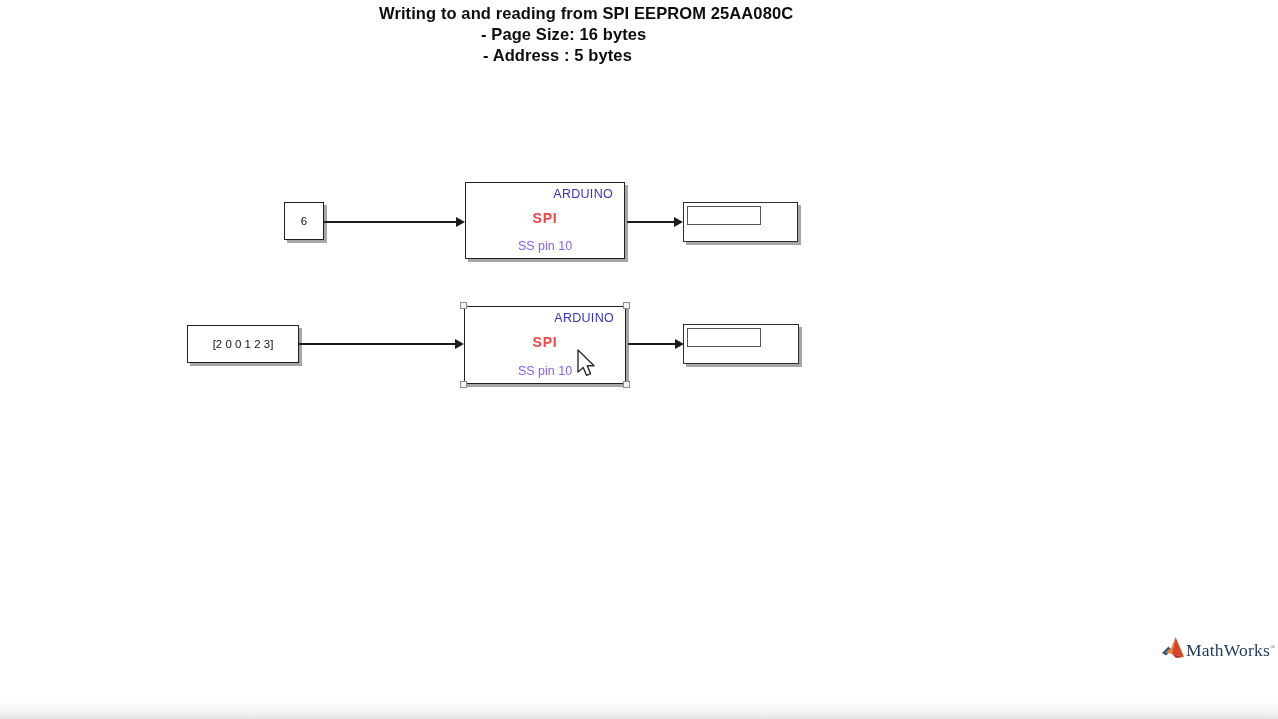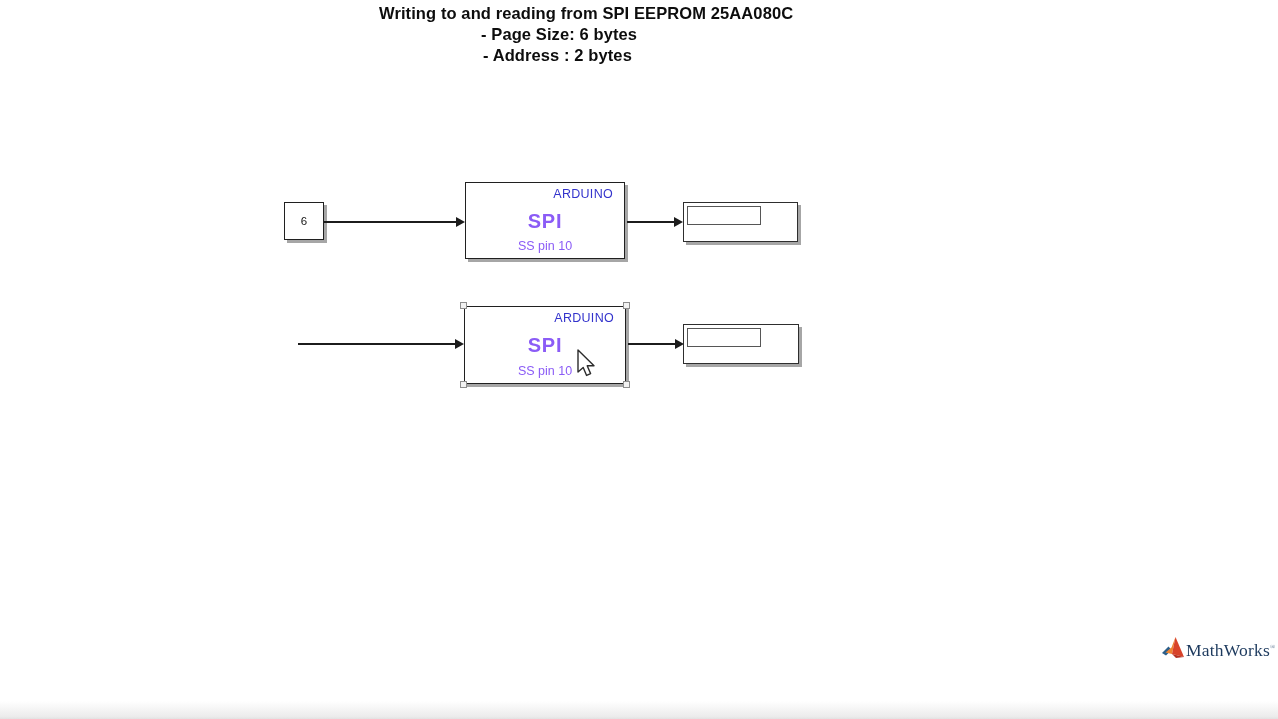--- a/index.html
+++ b/index.html
@@ -45,22 +45,22 @@
   
   .spi-blk{overflow:visible;}
   #spi1{left:465px;top:182px;width:160px;height:77px;}
   #spi2{left:464px;top:306px;width:162px;height:78px;}
   .spi-vendor{
     position:absolute;top:4px;right:11px;
     font-size:12.5px;letter-spacing:0.3px;text-align:right;
   }
   .spi-name{
     position:absolute;top:27px;left:0;width:100%;
-    text-align:center;font-weight:bold;font-size:20px;letter-spacing:0.8px;
-    color:#8b5cf6;
+    text-align:center;font-weight:bold;font-size:14px;letter-spacing:0.8px;
+    color:#ef4444;
   }
   .spi-detail{
     position:absolute;bottom:5px;left:0;width:100%;
     text-align:center;font-size:12.5px;color:#8b5cf6;
   }
 
   
   .handle{
     position:absolute;width:7px;height:7px;box-sizing:border-box;
     background:#f2f2f2;border:1px solid #8d8d8d;
@@ -116,22 +116,22 @@
     left:0;bottom:0;width:1278px;height:18px;
     background:linear-gradient(to bottom,#ffffff 0%,#ececec 85%,#e2e2e2 100%);
   }
 </style>
 </head>
 <body>
 
 <div class="abs" style="left:0;top:0;width:1164px;height:719px;">
 
   <div class="anno-line" id="anno1">Writing to and reading from SPI EEPROM 25AA080C</div>
-  <div class="anno-line" id="anno2">- Page Size: 6 bytes</div>
-  <div class="anno-line" id="anno3">- Address : 2 bytes</div>
+  <div class="anno-line" id="anno2">- Page Size: 16 bytes</div>
+  <div class="anno-line" id="anno3">- Address : 5 bytes</div>
 
   <div class="blk const-blk" id="const1">
     <span>6</span>
   </div>
 
   <div class="wire" id="wire1"></div>
   <div class="arrowhead" id="ah1"></div>
 
   <div class="blk spi-blk" id="spi1">
     <span class="spi-vendor" style="color:#3333cc;">ARDUINO</span>
@@ -139,20 +139,23 @@
     <span class="spi-detail">SS pin 10</span>
   </div>
 
   <div class="wire" id="wire2"></div>
   <div class="arrowhead" id="ah2"></div>
 
   <div class="blk" id="disp1">
     <div class="disp-field"></div>
   </div>
 
+  <div class="blk const-blk" id="const2">
+    <span>[2 0 0 1 2 3]</span>
+  </div>
 
   <div class="wire" id="wire3"></div>
   <div class="arrowhead" id="ah3"></div>
 
   <div class="blk spi-blk" id="spi2">
     <span class="spi-vendor" style="color:#3333cc;">ARDUINO</span>
     <span class="spi-name">SPI</span>
     <span class="spi-detail">SS pin 10</span>
     <span class="handle h-tl"></span>
     <span class="handle h-tr"></span>

